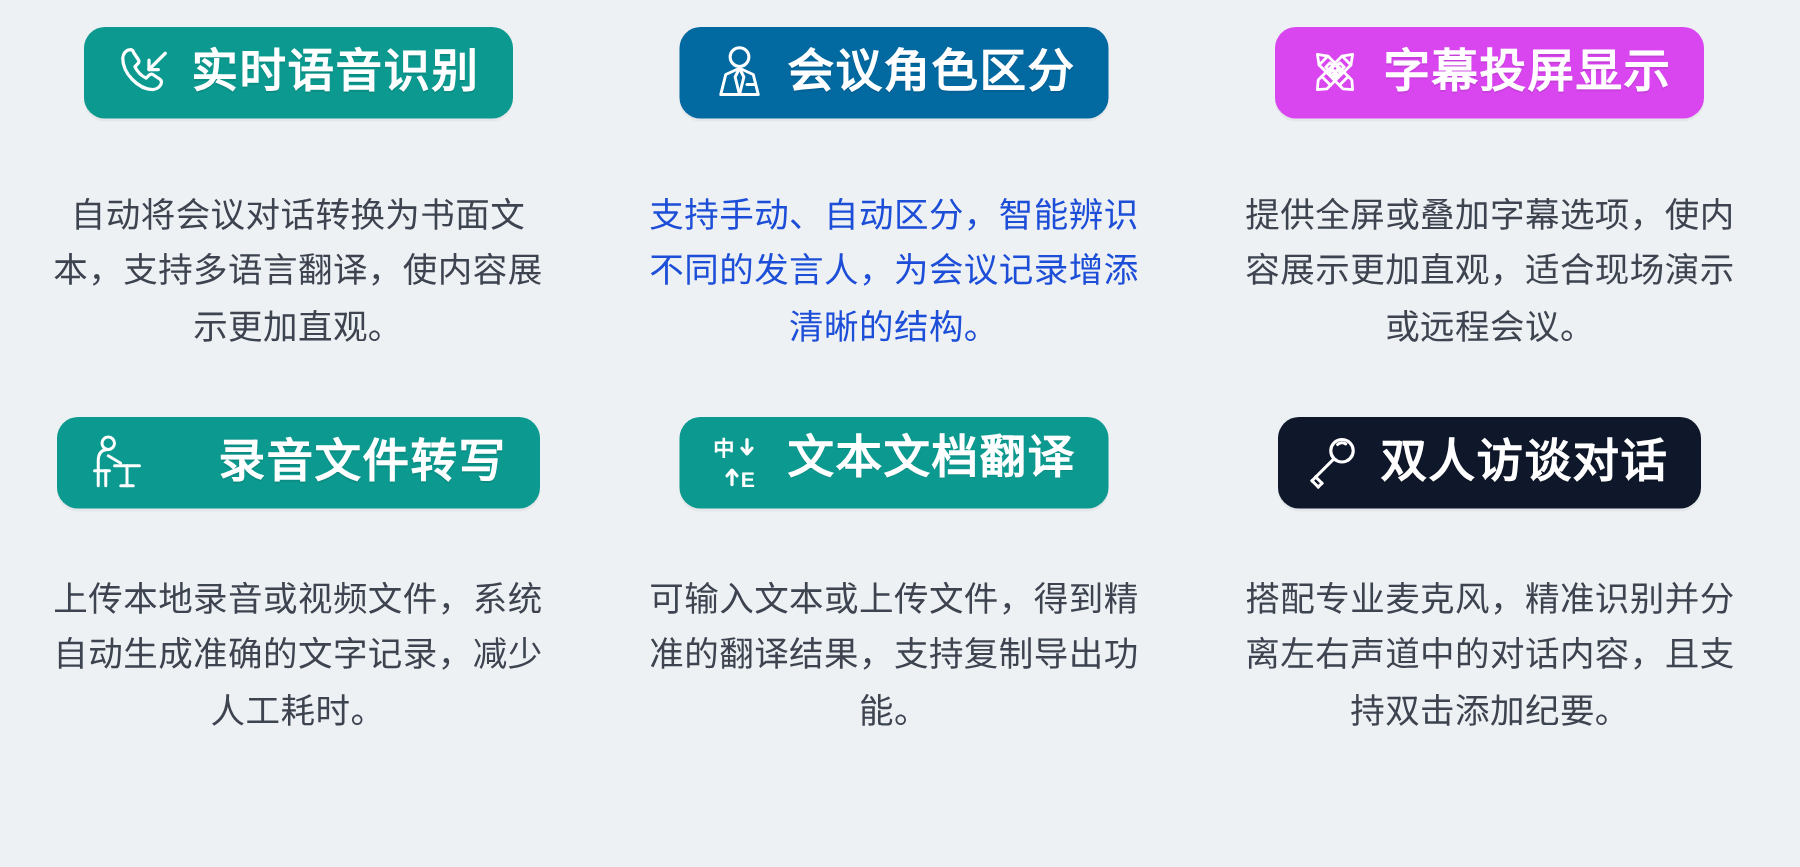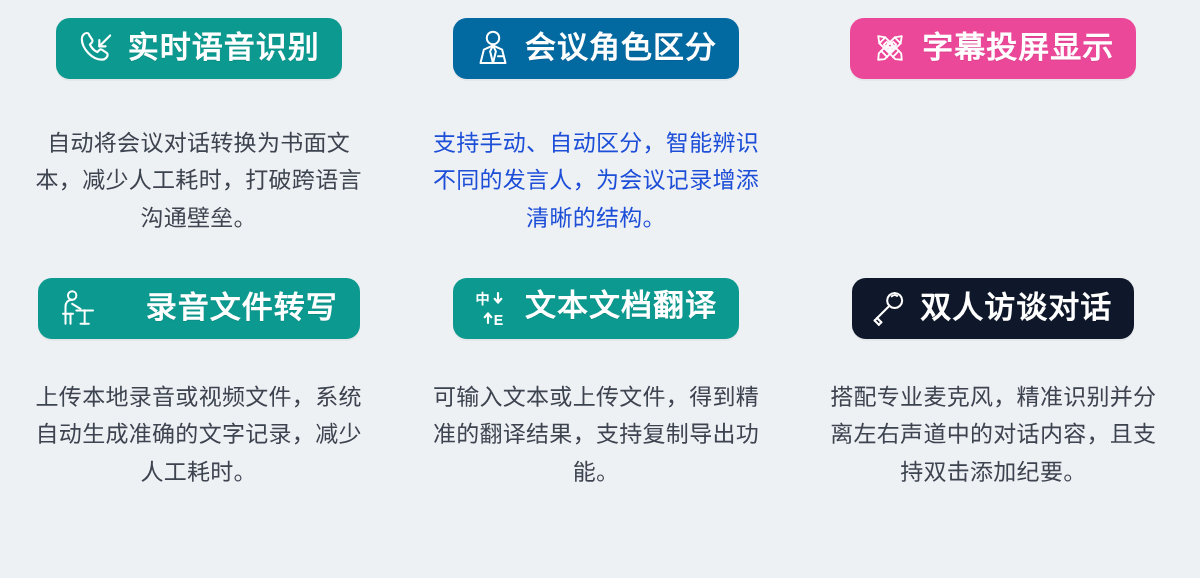--- a/index.html
+++ b/index.html
@@ -73,80 +73,80 @@
     font-size: 23px;
     line-height: 1.62;
     text-align: center;
     max-width: 340px;
     letter-spacing: 0.3px;
   }
 
   
   .row2 .feature-desc {
     margin-top: 42px;
-    font-family: Liberation Mono, monospace;
   }
 </style>
 </head>
 <body style="background: rgb(238, 241, 244);">
 
 <div class="features-grid">
 
   <div class="feature-card row1">
     <div class="badge" style="background: rgb(12, 153, 143);">
       <span class="badge-icon">
         <svg viewBox="0 0 48 48" fill="none" stroke="#ffffff" stroke-width="2.6" stroke-linecap="round" stroke-linejoin="round">
           <path d="M13 6c-3 0-6 3.2-6 7 0 12 12.5 25 24 25 3.8 0 7-3 7-6 0-1-.4-1.6-1.2-2.2l-5.4-3.6c-1.2-.8-2.4-.6-3.3.3l-2.4 2.4c-3.4-1.6-7.3-5.6-9-9.2l2.4-2.4c.9-.9 1.1-2.1.3-3.3l-3.6-5.4C15.4 6.4 14.4 6 13 6z"></path>
           <path d="M41 9 L28 22"></path>
           <path d="M28 14.5 L28 22 L35.5 22"></path>
         </svg>
       </span>
       <span class="badge-label" style="color: rgb(255, 255, 255);">实时语音识别</span>
     </div>
-    <div class="feature-desc" style="color: rgb(61, 68, 80);">自动将会议对话转换为书面文本，减少人工耗时，打破跨语言沟通壁垒。</div>
+    <div class="feature-desc" style="color: rgb(61, 68, 80);">自动将会议对话转换为书面文本，支持多语言翻译，使内容展示更加直观。</div>
   </div>
 
   <div class="feature-card row1">
     <div class="badge" style="background: #0369a1;">
       <span class="badge-icon">
         <svg viewBox="0 0 48 48" fill="none" stroke="#ffffff" stroke-width="2.4" stroke-linecap="round" stroke-linejoin="round">
           <circle cx="24" cy="12" r="7.5"></circle>
           <path d="M24 21 L13 26 L9 42 L39 42 L35 26 Z"></path>
           <path d="M24 21 L20.5 28 L24 42"></path>
           <path d="M24 21 L27.5 28 L24 42"></path>
           <path d="M30 34 L36 34"></path>
         </svg>
       </span>
       <span class="badge-label" style="color: rgb(255, 255, 255);">会议角色区分</span>
     </div>
     <div class="feature-desc" style="color: #1d4ed8;">支持手动、自动区分，智能辨识不同的发言人，为会议记录增添清晰的结构。</div>
   </div>
 
   <div class="feature-card row1">
-    <div class="badge" style="background: #ec4899;">
+    <div class="badge" style="background: #d946ef;">
       <span class="badge-icon">
         <svg viewBox="0 0 48 48" fill="none" stroke="#ffffff" stroke-width="2.2" stroke-linecap="round" stroke-linejoin="round">
           <g transform="rotate(45 24 24)">
             <path d="M24 4 L29 11 L29 38 L24 44 L19 38 L19 11 Z"></path>
             <path d="M19 11 L29 11"></path>
             <path d="M19 34 L29 34"></path>
             <path d="M21.5 16 h5 v4 h-5 z"></path>
             <path d="M21.5 24 h5 v4 h-5 z"></path>
           </g>
           <g transform="rotate(-45 24 24)">
             <path d="M24 4 L29 11 L29 38 L24 44 L19 38 L19 11 Z"></path>
             <path d="M19 11 L29 11"></path>
             <path d="M19 34 L29 34"></path>
             <path d="M21.5 16 h5 v4 h-5 z"></path>
             <path d="M21.5 24 h5 v4 h-5 z"></path>
           </g>
         </svg>
       </span>
       <span class="badge-label" style="color: rgb(255, 255, 255);">字幕投屏显示</span>
     </div>
+    <div class="feature-desc" style="color: rgb(61, 68, 80);">提供全屏或叠加字幕选项，使内容展示更加直观，适合现场演示或远程会议。</div>
   </div>
 
   <div class="feature-card row2">
     <div class="badge" style="background: rgb(12, 153, 143); gap: 48px;">
       <span class="badge-icon">
         <svg viewBox="0 0 48 48" fill="none" stroke="#ffffff" stroke-width="2.4" stroke-linecap="round" stroke-linejoin="round">
           <circle cx="17" cy="9" r="5"></circle>
           <path d="M17 14 C11 14 9 18 9 23 L9 31"></path>
           <path d="M9 31 L9 43"></path>
           <path d="M15 31 L15 43"></path>

